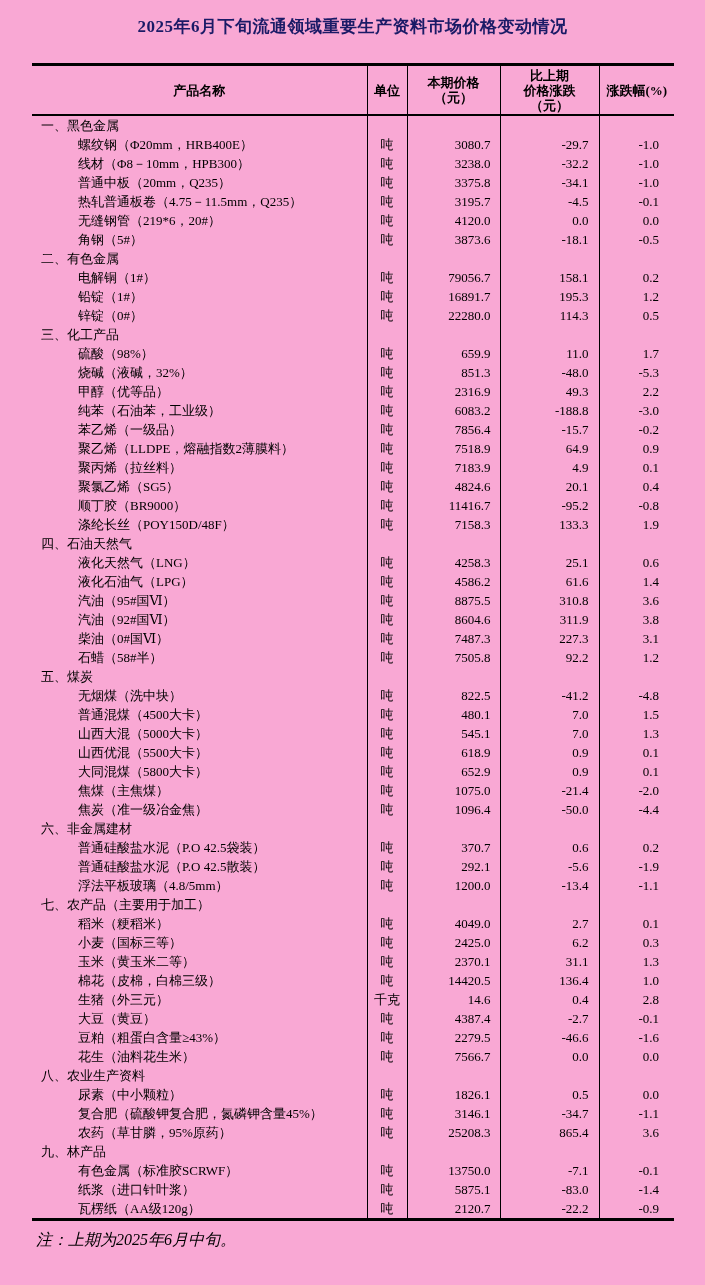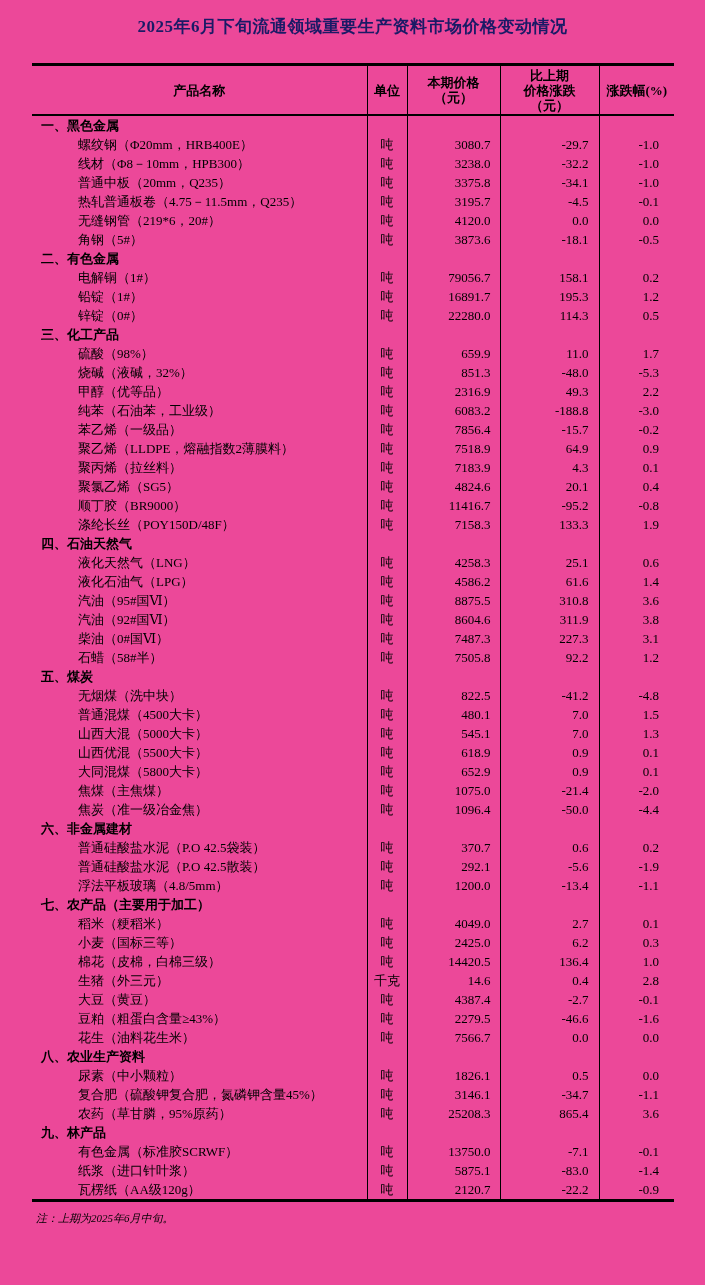--- a/index.html
+++ b/index.html
@@ -6,21 +6,21 @@
     margin: 0;
     padding: 0;
     background: #ffffff;
     width: 705px;
     font-family: "Liberation Serif", "DejaVu Serif", serif;
     color: #000000;
   }
   .page {
     width: 705px;
     height: 1285px;
-    background: #ec4899;
+    background: #f9a8d4;
     overflow: hidden;
     box-sizing: border-box;
   }
   .title {
     text-align: center;
     font-size: 17px;
     font-weight: bold;
     color: #1a1a66;
     margin: 0;
     padding-top: 15px;
@@ -54,29 +54,29 @@
   td {
     font-size: 13px;
     height: 19px;
     line-height: 19px;
     padding: 0;
     white-space: nowrap;
     overflow: hidden;
     vertical-align: middle;
   }
   td.name   { padding-left: 46px; }
-  tr.section-row td.name { font-weight: bold; padding-left: 9px; }
+  tr.section-row td.name { font-weight: normal; padding-left: 9px; }
   td.unit   { text-align: center; }
   td.num    { text-align: right; }
   td.price  { padding-right: 9px; padding-left: 32px; }
   td.change { padding-right: 10px; }
   td.pct    { padding-right: 15px; }
   .note {
     margin: 9px 0 0 36px;
-    font-size: 11px;
+    font-size: 16px;
     font-style: italic;
   }
 </style>
 </head>
 <body>
 
 <div class="page">
 
   <h1 class="title">2025年6月下旬流通领域重要生产资料市场价格变动情况</h1>
 
@@ -224,21 +224,21 @@
           <td class="name">聚乙烯（LLDPE，熔融指数2薄膜料）</td>
           <td class="unit">吨</td>
           <td class="num price">7518.9</td>
           <td class="num change">64.9</td>
           <td class="num pct">0.9</td>
         </tr>
         <tr class="item-row">
           <td class="name">聚丙烯（拉丝料）</td>
           <td class="unit">吨</td>
           <td class="num price">7183.9</td>
-          <td class="num change">4.3</td>
+          <td class="num change">4.9</td>
           <td class="num pct">0.1</td>
         </tr>
         <tr class="item-row">
           <td class="name">聚氯乙烯（SG5）</td>
           <td class="unit">吨</td>
           <td class="num price">4824.6</td>
           <td class="num change">20.1</td>
           <td class="num pct">0.4</td>
         </tr>
         <tr class="item-row">
@@ -401,20 +401,27 @@
           <td class="num price">4049.0</td>
           <td class="num change">2.7</td>
           <td class="num pct">0.1</td>
         </tr>
         <tr class="item-row">
           <td class="name">小麦（国标三等）</td>
           <td class="unit">吨</td>
           <td class="num price">2425.0</td>
           <td class="num change">6.2</td>
           <td class="num pct">0.3</td>
+        </tr>
+        <tr class="item-row">
+          <td class="name">玉米（黄玉米二等）</td>
+          <td class="unit">吨</td>
+          <td class="num price">2370.1</td>
+          <td class="num change">31.1</td>
+          <td class="num pct">1.3</td>
         </tr>
         <tr class="item-row">
           <td class="name">棉花（皮棉，白棉三级）</td>
           <td class="unit">吨</td>
           <td class="num price">14420.5</td>
           <td class="num change">136.4</td>
           <td class="num pct">1.0</td>
         </tr>
         <tr class="item-row">
           <td class="name">生猪（外三元）</td>

